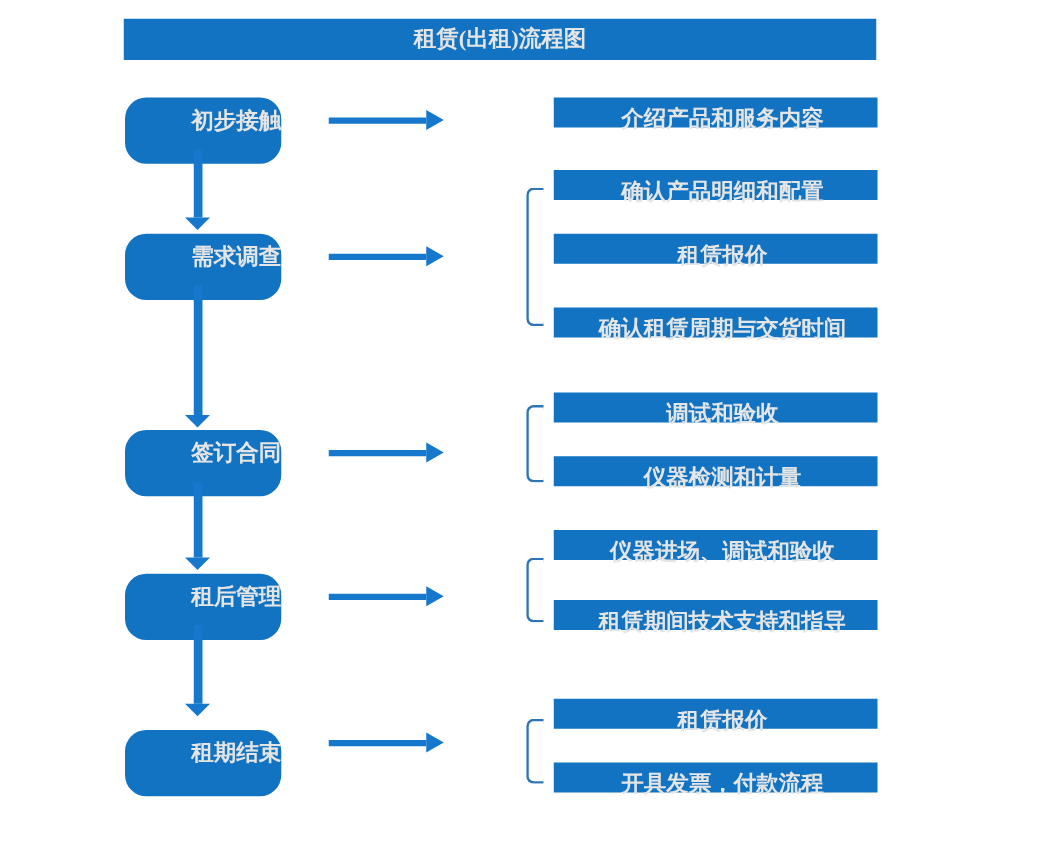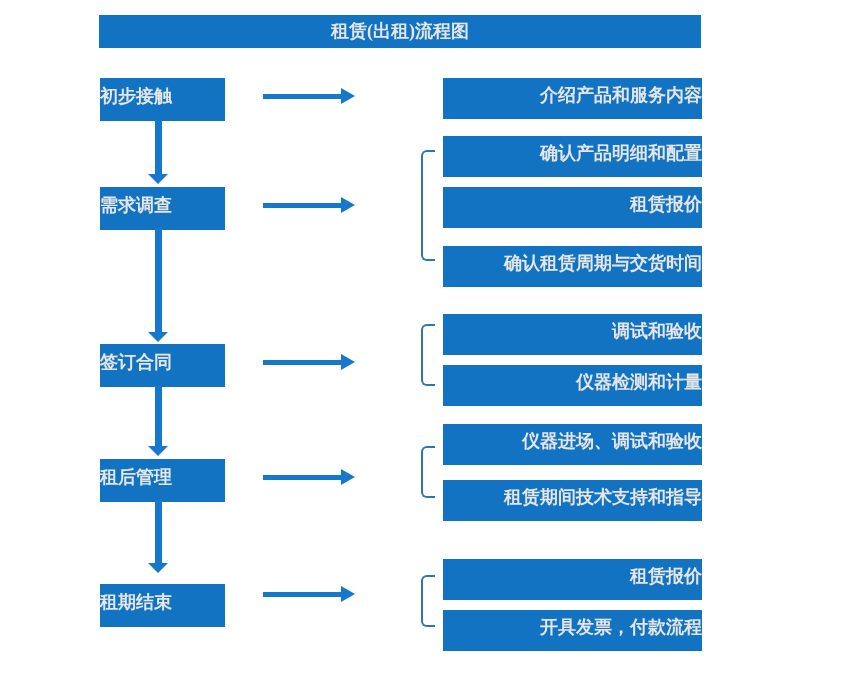--- a/index.html
+++ b/index.html
@@ -15,27 +15,27 @@
     background:var(--blue,#1173C1);
     color:#e5e5e5;
     font-weight:bold;
     font-size:18px;
   }
   .title-bar{
     left:99px;top:15px;width:602px;height:33px;
     line-height:33px;text-align:center;font-size:18px;
   }
   .step{
-    left:100px;width:125px;height:43px;
-    line-height:36px;text-align:left;
+    left:100px;width:125px;height:53px;
+    line-height:36px;text-align:right;border-radius:17px;
   }
   .detail{
-    left:443px;width:259px;height:41px;
+    left:443px;width:259px;height:24px;
     line-height:35px;padding-left:11px;
-    box-sizing:border-box;text-align:right;
+    box-sizing:border-box;text-align:center;
     white-space:nowrap;
   }
   .harrow{
     position:absolute;left:263px;height:16px;width:92px;
     display:flex;align-items:center;
   }
   .harrow .shaft{width:78px;height:5px;background:var(--arrow,#1678CC);}
   .harrow .head{
     width:0;height:0;
     border-top:8px solid transparent;

